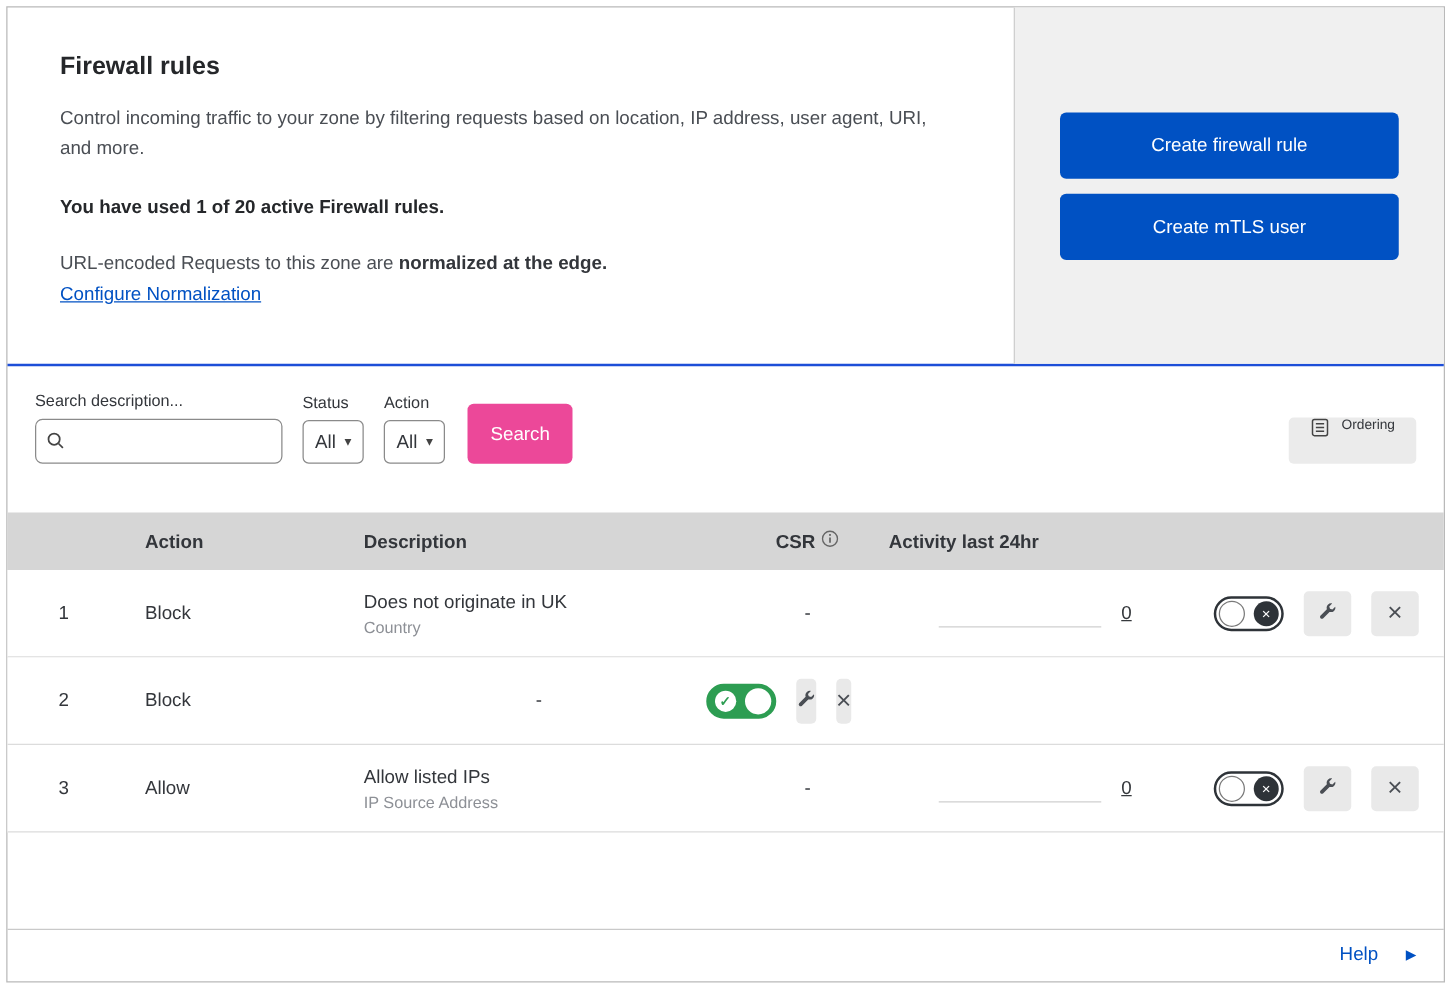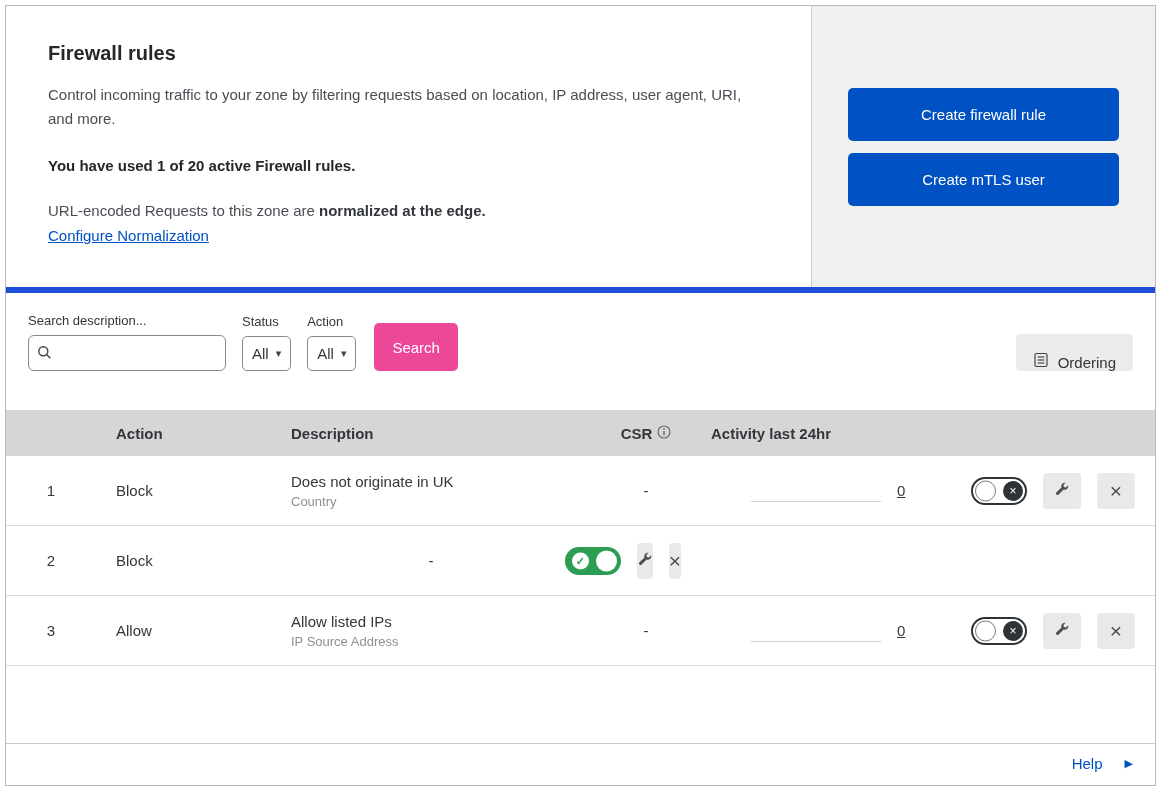--- a/index.html
+++ b/index.html
@@ -1,41 +1,41 @@
 <!DOCTYPE html>
 <html><head>
 <meta charset="utf-8">
 <style>
   * { box-sizing: border-box; margin: 0; padding: 0; }
   html,body { width:1161px; height:791px; background:#fff; font-family:"Liberation Sans", sans-serif; }
   .card { margin:5px; border:1px solid #b9b9b9; height:781px; display:flex; flex-direction:column; background:#fff; }
 
   
-  .header { display:flex; border-bottom:6px solid #1d4ed8; min-height:287px; }
+  .header { display:flex; border-bottom:2px solid #1d4ed8; min-height:287px; }
   .header-left { flex:1; padding:36px 42px; }
   .page-title { font-size:20px; font-weight:700; color:#25272a; margin-bottom:18px; }
   .desc { font-size:15px; line-height:1.6; color:#4a4e54; max-width:710px; margin-bottom:26px; }
   .usage { font-size:15px; font-weight:700; color:#25272a; margin-bottom:28px; }
   .norm { font-size:15px; color:#4a4e54; margin-bottom:8px; }
   .norm b { color:#33363b; }
   .link { color:#0051c3; text-decoration:underline; font-size:15px; cursor:pointer; }
   .header-right { width:344px; background:#f0f0f0; border-left:1px solid #cfcfcf; display:flex; flex-direction:column; justify-content:center; padding:0 36px; gap:12px; }
   .btn-primary { background:#0051c3; color:#fff; border:none; border-radius:5px; height:53px; font-size:15px; font-family:inherit; cursor:pointer; width:100%; }
 
   
   .filters { display:flex; align-items:flex-end; padding:20px 22px 39px; gap:16px; }
   .fgroup { display:flex; flex-direction:column; }
   .flabel { font-size:13px; color:#33363b; margin-bottom:7px; }
   .search-box { position:relative; width:198px; }
   .search-box input { width:198px; height:36px; border:1px solid #8a8a8a; border-radius:6px; padding:0 10px 0 32px; font-size:14px; font-family:inherit; }
   .search-box .mag { position:absolute; left:9px; top:10px; }
   .select { border:1px solid #8a8a8a; border-radius:5px; height:35px; display:flex; align-items:center; gap:7px; padding:0 9px; font-size:15px; color:#33363b; cursor:pointer; background:#fff; }
   .caret { font-size:11px; color:#444; }
   .btn-search { background:#ec4899; color:#fff; border:none; border-radius:5px; height:48px; padding:0 18px; font-size:15px; font-family:inherit; cursor:pointer; margin-left:2px; }
-  .btn-ordering { margin-left:auto; background:#ebebeb; border:none; border-radius:4px; height:37px; padding:0 17px; font-size:15px; color:#33363b; display:flex; align-items:flex-end; gap:9px; font-family:inherit; cursor:pointer; }
+  .btn-ordering { margin-left:auto; background:#ebebeb; border:none; border-radius:4px; height:37px; padding:0 17px; font-size:11px; color:#33363b; display:flex; align-items:flex-start; gap:9px; font-family:inherit; cursor:pointer; }
 
   
   .t-head, .t-row { display:grid; grid-template-columns:90px 175px 320px 110px 250px 1fr; align-items:center; }
   .t-head { background:#d6d6d6; height:46px; font-size:15px; font-weight:700; color:#33363b; }
   .t-row { height:70px; border-bottom:1px solid #dcdcdc; background:#fff; }
   .c-action { padding-left:20px; font-size:15px; color:#33363b; }
   .c-desc { padding-left:20px; }
   .c-desc .title { font-size:15px; color:#33363b; margin-bottom:4px; }
   .c-desc .sub { font-size:13px; color:#8d9096; }
   .c-csr { text-align:center; font-size:15px; color:#33363b; display:flex; justify-content:center; align-items:center; gap:5px; }

